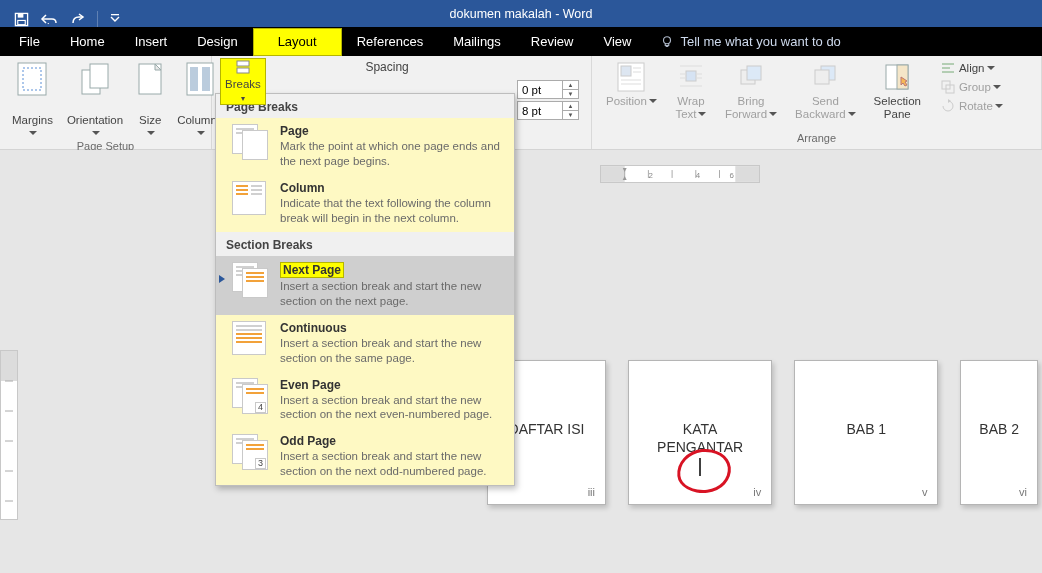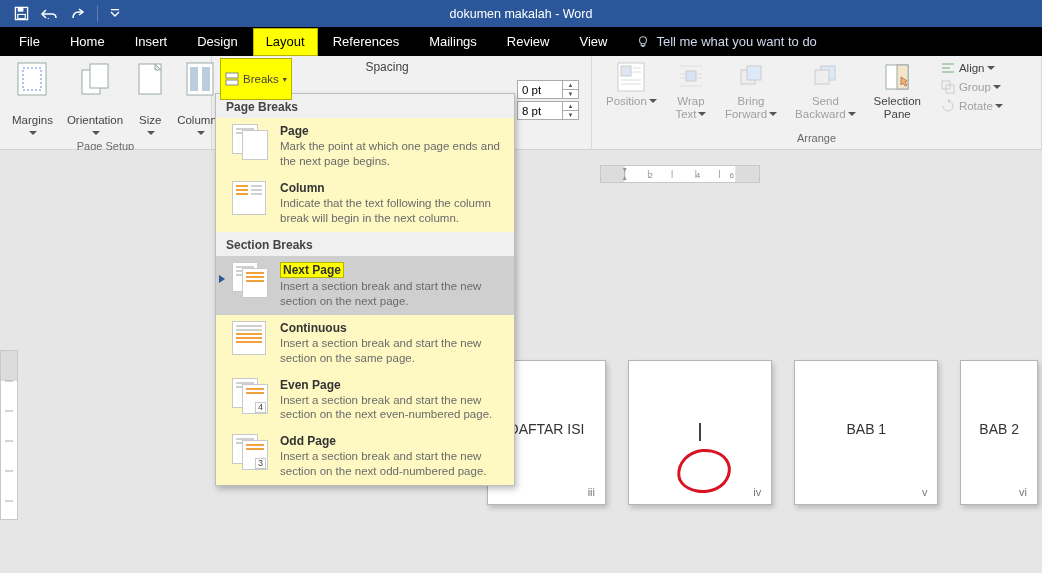--- a/index.html
+++ b/index.html
@@ -1,28 +1,28 @@
 <!DOCTYPE html>
 <html><head>
 <meta charset="utf-8">
 <style>
   * { box-sizing: border-box; margin: 0; padding: 0; font-family: "Segoe UI", Tahoma, sans-serif; }
   body { background: #e6e6e6; width: 1042px; height: 573px; overflow: hidden; position: relative; user-select: none; font-size: 12px; color: #444; }
 
   
-  .titlebar { background: #2b579a; height: 27px; display: flex; align-items: center; position: relative; }
+  .titlebar { background: #2b579a; height: 27px; display: flex; align-items: flex-end; position: relative; }
   .titlebar .qat { display: flex; align-items: center; gap: 10px; padding-left: 14px; }
   .titlebar svg { display: block; }
   .qat-sep { width: 1px; height: 16px; background: rgba(255,255,255,.25); margin: 0 2px; }
   .title-text { position: absolute; left: 0; right: 0; top: 0; bottom: 0; display: flex; align-items: center; justify-content: center; color: #fff; font-size: 12.5px; pointer-events: none; }
 
   
   .ribbon-tabs { background: #000000; height: 29px; display: flex; align-items: flex-end; padding-left: 4px; gap: 0; }
   .rtab { color: #fff; font-size: 13px; padding: 6px 15px 7px; cursor: pointer; }
-  .rtab.hi { background: #ffff00; color: #000; border: 1px solid #b5b500; padding: 5px 12px 6px; }
+  .rtab.hi { background: #ffff00; color: #000; border: 1px solid #b5b500; padding: 5px 24px 6px; }
   .tellme { display: flex; align-items: center; gap: 6px; color: #cdd9ec; font-size: 13px; padding: 6px 14px 7px; cursor: text; }
   .tellme svg { opacity: .85; }
 
   
   .ribbon { background: #f1f1f1; height: 94px; border-bottom: 1px solid #d4d4d4; display: flex; position: relative; }
   .group { border-right: 1px solid #d9d9d9; padding: 4px 8px 2px; display: flex; flex-direction: column; justify-content: space-between; }
   .group-label { text-align: center; font-size: 11px; color: #6a6a6a; padding-bottom: 3px; }
   .big-btn { display: flex; flex-direction: column; align-items: center; gap: 18px; padding: 2px 4px 0; cursor: pointer; }
   .big-btn .lbl { font-size: 11.5px; text-align: center; line-height: 1.15; }
   .row-btns { display: flex; gap: 6px; }
@@ -39,21 +39,21 @@
 
   
   .arr-btn { display: flex; flex-direction: column; align-items: center; gap: 3px; padding: 2px 6px 0; cursor: pointer; min-width: 44px; }
   .arr-btn .lbl { font-size: 11.5px; text-align: center; line-height: 1.15; color: #a0a0a0; }
   .arr-btn.enabled .lbl { color: #444; }
   .mini-list { display: flex; flex-direction: column; gap: 3px; padding-left: 4px; }
   .mini-item { display: flex; align-items: center; gap: 4px; font-size: 11.5px; padding: 1px 4px; cursor: pointer; }
   .mini-item.dis { color: #a0a0a0; }
 
   
-  .breaks-trigger { position: absolute; left: 220px; top: 2px; background: #ffff00; border: 1px solid #b5b500; padding: 13px 4px; font-size: 11.5px; display: flex; align-items: center; gap: 4px; cursor: pointer; z-index: 50; }
+  .breaks-trigger { position: absolute; left: 220px; top: 2px; background: #ffff00; border: 1px solid #b5b500; padding: 1px 4px; font-size: 11.5px; display: flex; align-items: center; gap: 4px; cursor: pointer; z-index: 50; flex-direction: column; }
 
   
   .dropdown { position: absolute; left: 215px; top: 93px; width: 300px; background: #fef9c3; border: 1px solid #bdbdbd; box-shadow: 2px 3px 6px rgba(0,0,0,.25); z-index: 40; }
   .dd-section { padding: 6px 10px 4px; font-weight: 600; font-size: 12px; color: #444; background: #f0f0f0; }
   .dd-item { display: flex; gap: 12px; padding: 6px 10px 6px 16px; cursor: pointer; }
   .dd-item.sel { background: #cfcfcf; }
   .dd-item .ico { width: 36px; height: 36px; flex-shrink: 0; display: flex; flex-direction: column; gap: 2px; }
   .dd-item .txt { flex: 1; }
   .dd-item .ttl { font-size: 12px; font-weight: 600; color: #333; }
   .dd-item .ttl.hi { background: #ffff00; display: inline-block; padding: 0 2px; border: 1px solid #b5b500; }
@@ -461,20 +461,21 @@
         </g>
     </svg>
   </div>
 
   <div class="pages-row" style="left:505px">
     <div class="page-thumb narrow cut-l" style="margin-left:-18px">
       <div class="ptitle">DAFTAR ISI</div>
       <div class="pnum">iii</div>
     </div>
     <div class="page-thumb" style="position:relative">
+      <div class="ptitle" style="white-space:pre-line">KATA<br>PENGANTAR</div>
       <svg width="4" height="18" style="margin-top:2px">
           <line x1="2" y1="0" x2="2" y2="18" stroke="#000" stroke-width="1.5"></line>
         </svg>
       <div class="pnum">iv</div>
       <div class="red-circle" style="left:48px;top:88px"></div>
     </div>
     <div class="page-thumb">
       <div class="ptitle">BAB 1</div>
       <div class="pnum">v</div>
     </div>

